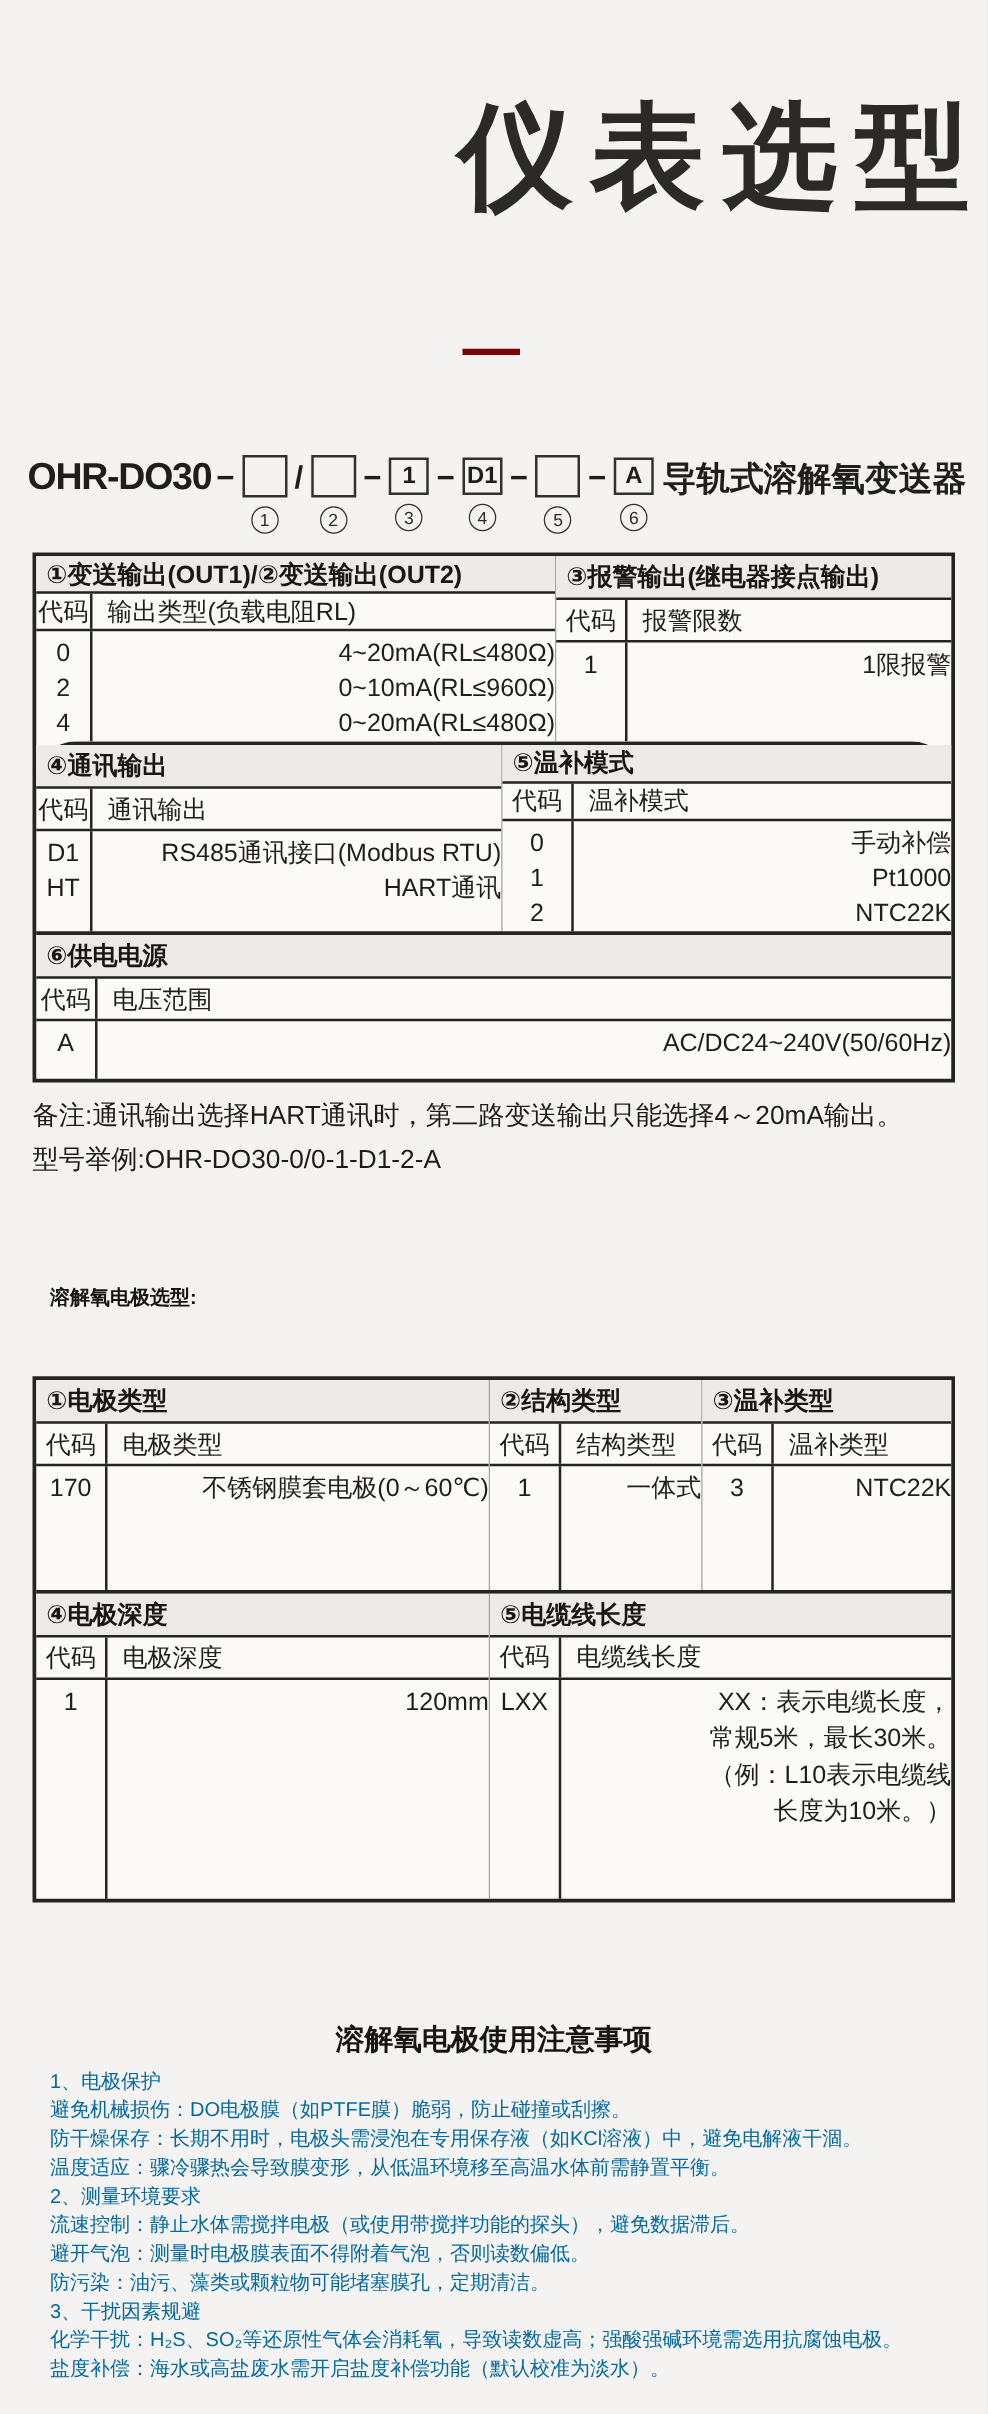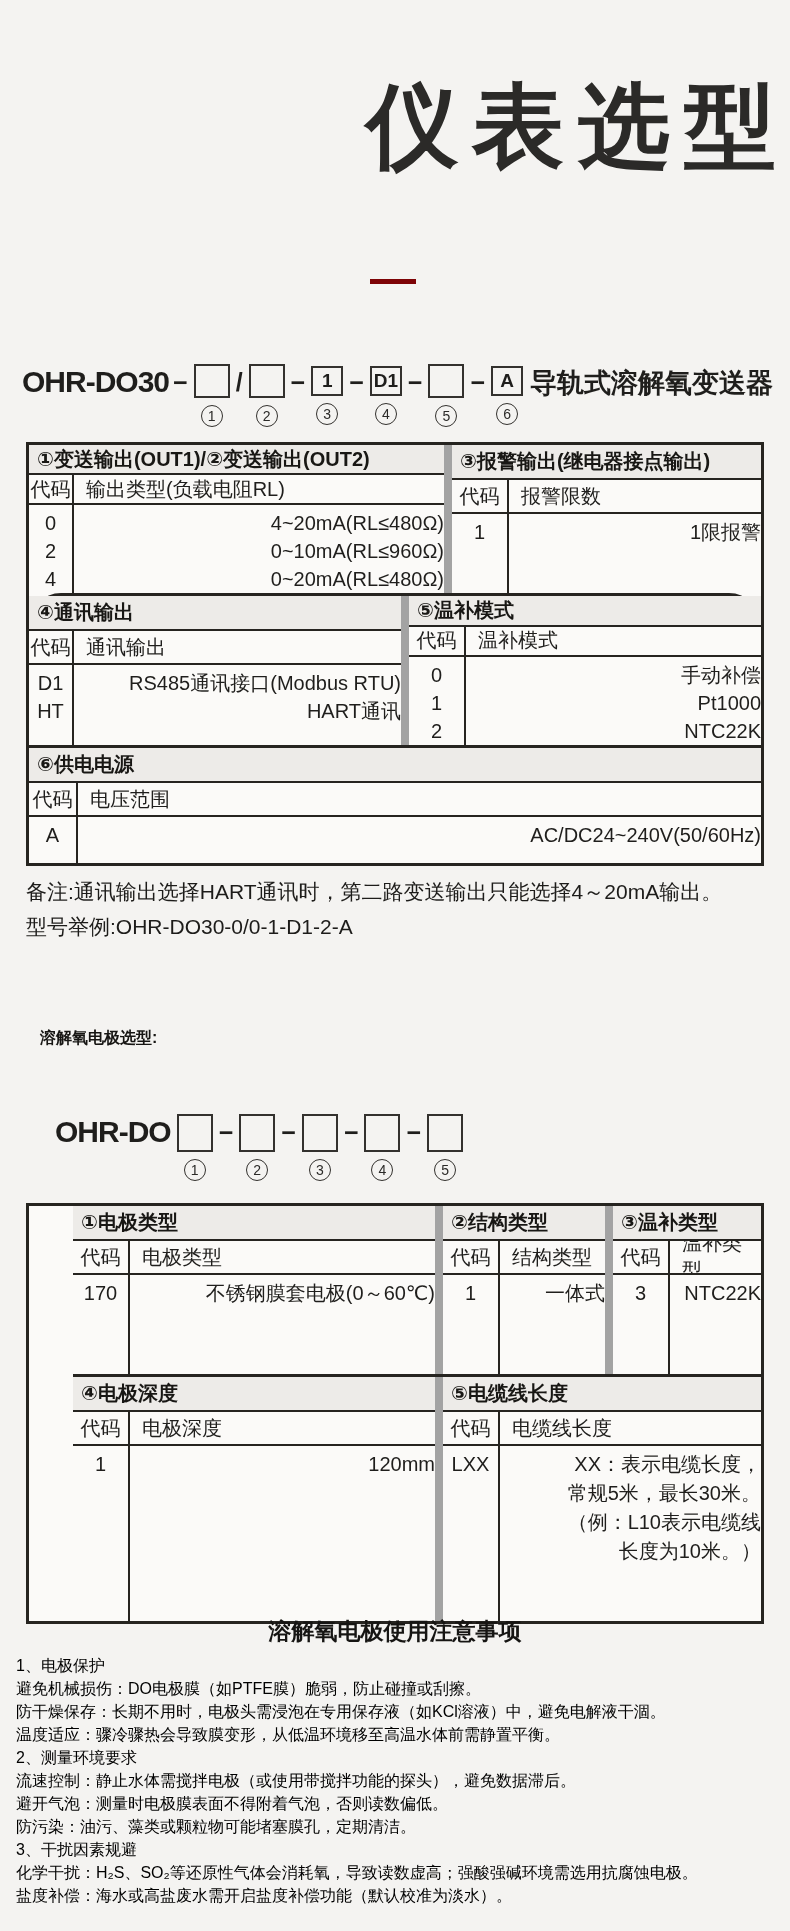--- a/index.html
+++ b/index.html
@@ -40,42 +40,42 @@
   
   .spec-table {
     position:absolute; left:26px; width:738px;
     border:3px solid #262420; background:#fbfaf8;
     display:flex; flex-direction:column;
   }
   .tsec { display:flex; width:100%; }
   .tsec.divided { border-top:3px solid #262420; }
   .tgroup { display:flex; flex-direction:column; }
   .tgroup.grow { flex:1; }
-  .tgroup + .tgroup { border-left:8px solid #a3a3a3; }
+  .tgroup + .tgroup { border-left:1px solid #a3a3a3; }
   .thead {
     height:35px; border-bottom:2px solid #262420; background:#edebe8;
     display:flex; align-items:center; padding-left:8px;
     font-size:20px; font-weight:700; color:#181714; white-space:nowrap; overflow:hidden;
   }
   .trow { display:flex; width:100%; }
   .tsub { height:34px; border-bottom:2px solid #262420; }
   .tsub .tcell { display:flex; align-items:center; font-size:20px; }
   .tbody { flex:1; }
   .tbody .tcell { font-size:20px; line-height:28px; white-space:pre-line; padding-top:4px;text-align:right; }
   .tcell.code { border-right:2px solid #262420; justify-content:center; text-align:center; flex:none; }
   .tcell.desc { flex:1; padding-left:12px; overflow:hidden; }
   .w45{width:45px;} .w49{width:49px;} .w57{width:57px;}
   .t2-cable .tcell { line-height:29px; }
   
   .free-line { position:absolute; left:26px; font-size:21px; color:#1d1c1a; white-space:nowrap; }
   .sub-heading { position:absolute; left:40px; font-size:16px; font-weight:700; color:#161513; }
   
   .notes { position:absolute; top:1616px; left:0; width:790px; }
   .notes-title { text-align:center; font-size:23px; font-weight:700; color:#161513; margin-bottom:7px; }
-  .note-line { margin-left:16px; margin-right:16px; font-size:16px; line-height:23px; color:#000000; white-space:nowrap; }
+  .note-line { margin-left:40px; margin-right:16px; font-size:16px; line-height:23px; color:#0369a1; white-space:nowrap; }
 </style>
 </head>
 <body>
 
 <div class="page">
 
   <div class="main-title">仪表选型</div>
   <div class="title-dash"></div>
 
   <div class="model-line" style="left:22px; top:364px;">
@@ -213,21 +213,21 @@
       <div class="m-box tall"></div>
       <div class="m-num">4</div>
     </div>
     <span class="m-sep">−</span>
     <div class="m-seg">
       <div class="m-box tall"></div>
       <div class="m-num">5</div>
     </div>
   </div>
 
-  <div class="spec-table" style="top:1203px;padding-left:44px;">
+  <div class="spec-table" style="top:1101px;">
     <div class="tsec" style="height:168px;">
       <div class="tgroup" style="width:362px;">
         <div class="thead">①电极类型</div>
         <div class="trow tsub">
           <div class="tcell code w57">代码</div>
           <div class="tcell desc">电极类型</div>
         </div>
         <div class="trow tbody">
           <div class="tcell code w57">170</div>
           <div class="tcell desc">不锈钢膜套电极(0～60℃)</div>

